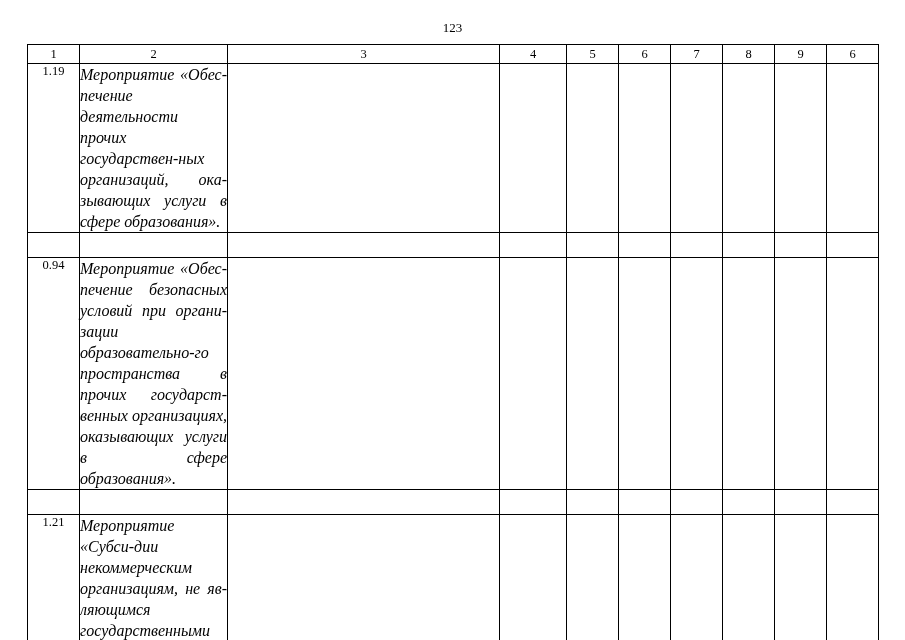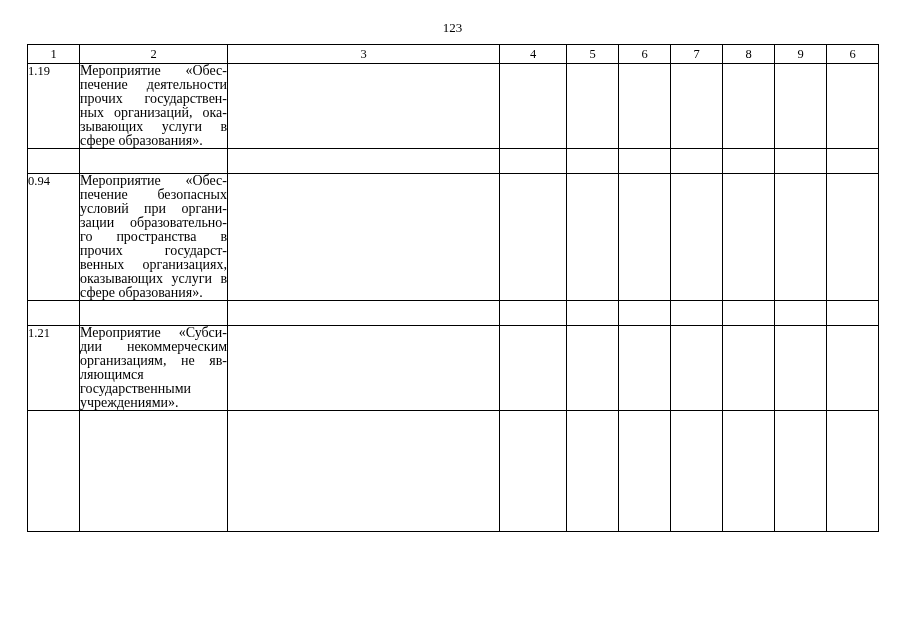--- a/index.html
+++ b/index.html
@@ -49,31 +49,32 @@
   
   tr.colnum td {
     text-align: center;
     height: 18px;
     line-height: 18px;
     font-size: 12.5px;
     padding: 0;
   }
   
   td.c1 {
-    text-align: left;
+    text-align: center;
     padding-top: 5px;
     font-size: 12.5px;
   }
   td.c2 {
     padding: 5px 6px 4px 6px;
     text-align: justify;
     text-align-last: left;
-    line-height: 14px;
-    font-size: 14px;
+    line-height: 21px;
+    font-size: 16px;
     hyphens: manual;
+    font-style: italic;
   }
   td.blank {
     padding: 0;
   }
   .spacer-row td {
     border: 1px solid #000000;
     height: 24px;
   }
   
   .filler td {

